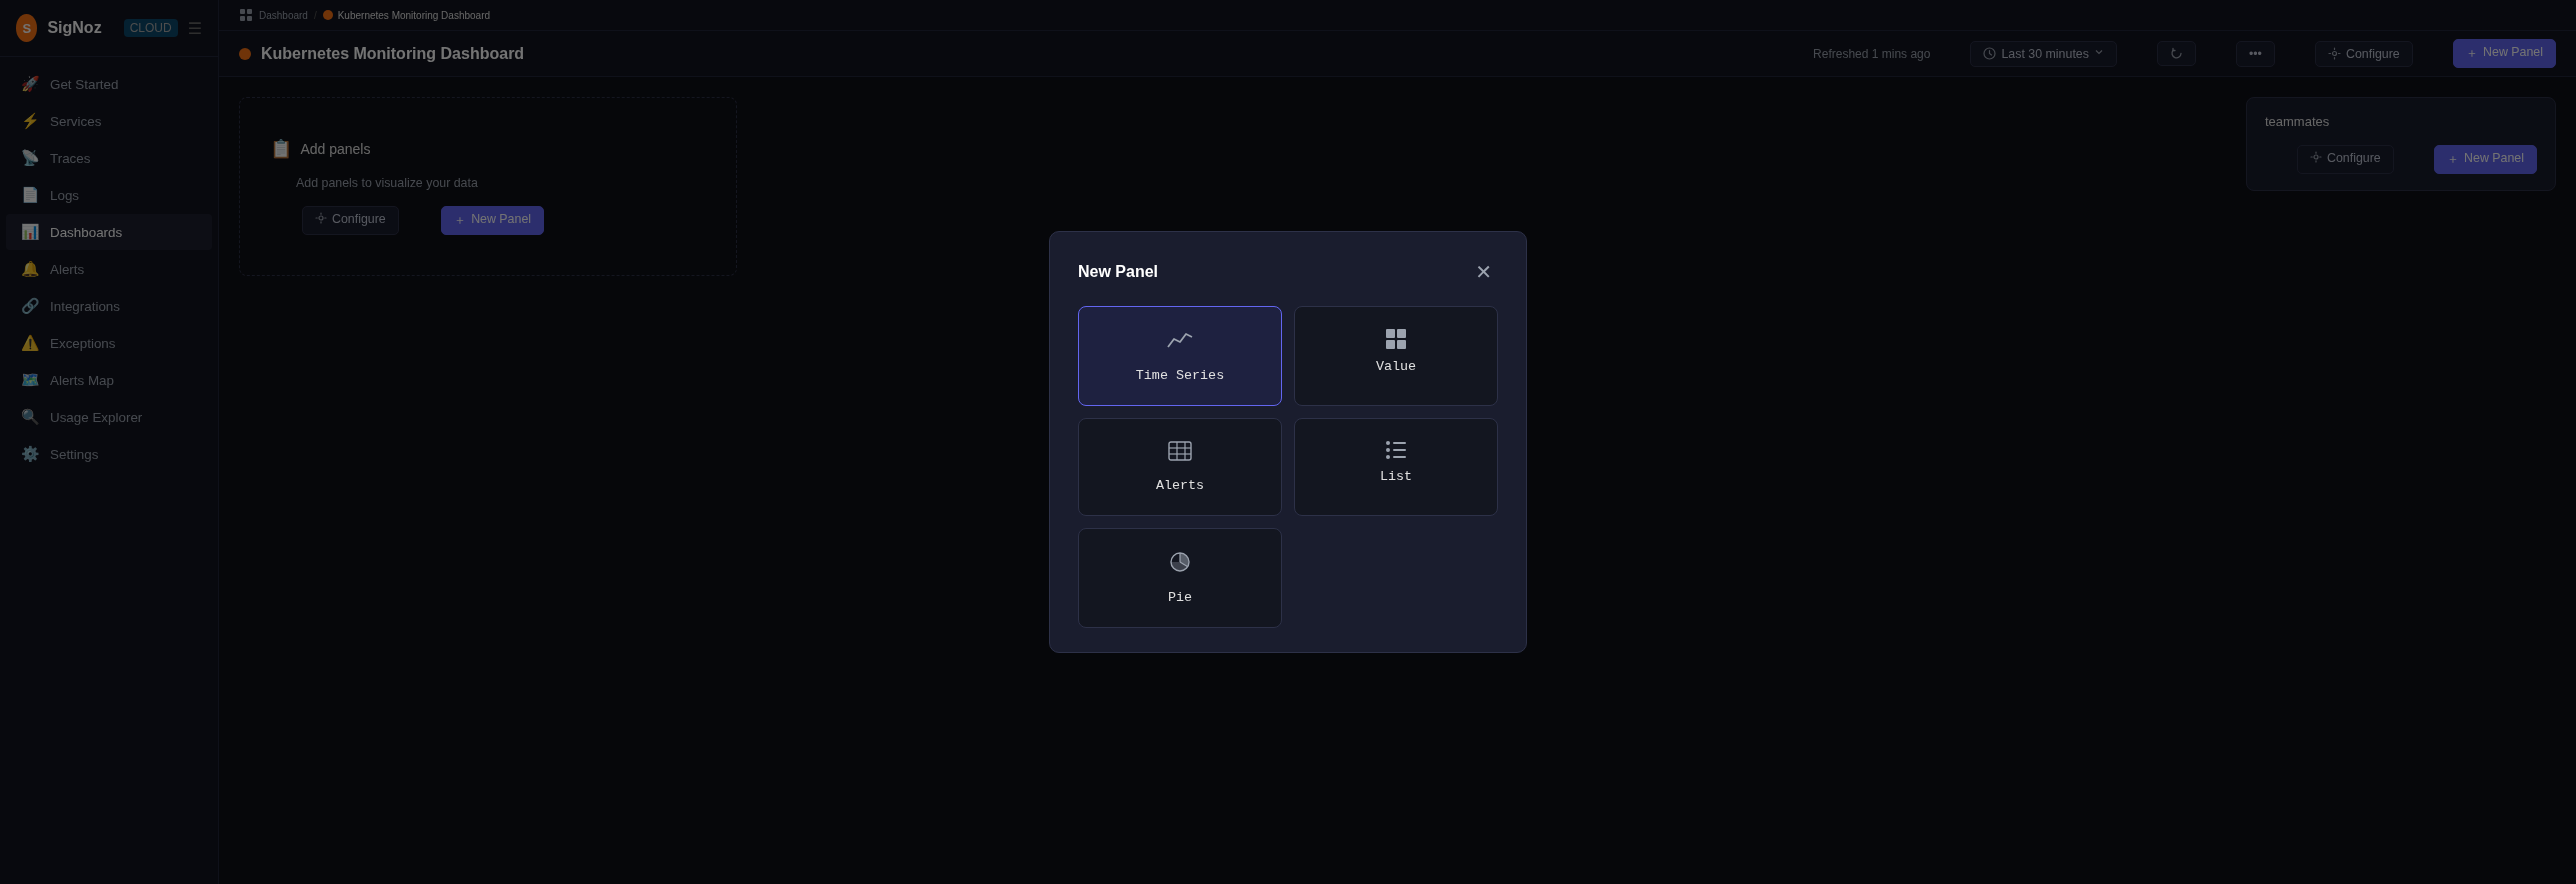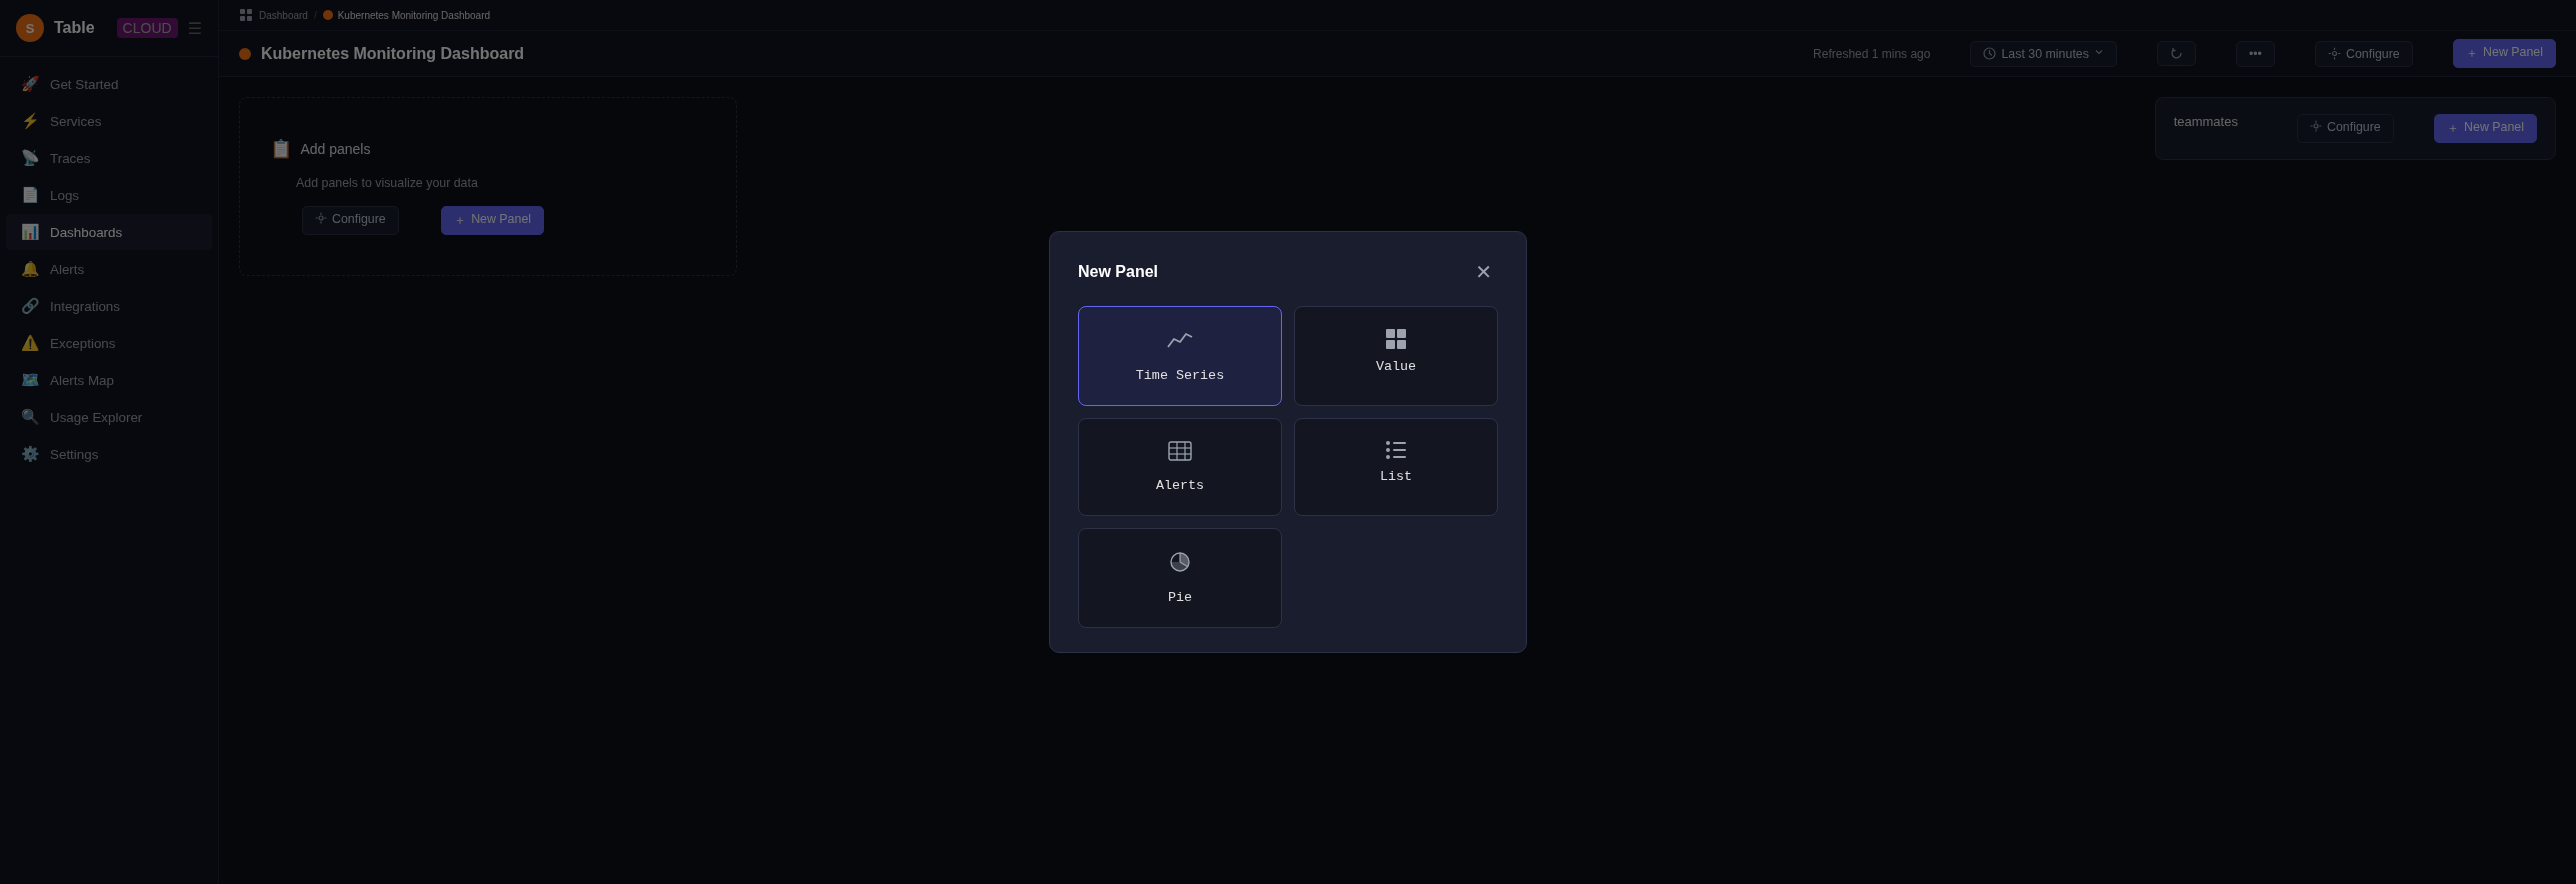--- a/index.html
+++ b/index.html
@@ -45,22 +45,22 @@
       color: white;
     }
 
     .logo-text {
       font-size: 16px;
       font-weight: 700;
       color: #fff;
     }
 
     .cloud-badge {
-      font-size: 14px;
-      background: #701a75;
+      font-size: 12px;
+      background: #0c4a6e;
       color: #aaa;
       padding: 2px 6px;
       border-radius: 4px;
       margin-left: 12px;
     }
 
     .sidebar-collapse {
       margin-left: auto;
       background: none;
       border: none;
@@ -353,21 +353,21 @@
 
     
     .pie-svg { width: 22px; height: 22px; }
   </style>
 </head>
 <body>
 
 <div class="sidebar">
   <div class="sidebar-logo">
     <div class="logo-circle">S</div>
-    <span class="logo-text">Table</span>
+    <span class="logo-text">SigNoz</span>
     <span class="cloud-badge">CLOUD</span>
     <button class="sidebar-collapse">☰</button>
   </div>
   <nav class="sidebar-nav">
 
     <div class="nav-item">
       <span class="nav-icon">🚀</span>
       <span>Get Started</span>
     </div>
     <div class="nav-item">
@@ -484,21 +484,21 @@
             </svg>
           <span>Configure</span>
         </button>
         <button class="btn btn-primary">
           <span>＋</span>
           <span>New Panel</span>
         </button>
       </div>
     </div>
 
-    <div style="position:absolute; right:20px; top:20px; background:#1a1d2e; border:1px solid #2d3148; border-radius:8px; padding:16px 18px; min-width:279px; font-size:12.4px; color:#9ca3af; display:flex; flex-direction:row; gap:27px;">
+    <div style="position:absolute; right:20px; top:20px; background:#1a1d2e; border:1px solid #2d3148; border-radius:8px; padding:16px 18px; min-width:279px; font-size:12.4px; color:#9ca3af; display:flex; flex-direction:column; gap:16px;">
       <div style="font-size:13px; color:#e0e0e0; font-weight:500;">teammates</div>
       <div style="display:flex; justify-content:flex-end; gap:8px;">
         <button class="btn">
           <svg width="12" height="12" viewBox="0 0 12 12" fill="none">
               <circle cx="6" cy="6" r="2" stroke="#9ca3af" stroke-width="1.2"></circle>
               <path d="M6 1v1.2M6 9.8V11M1 6h1.2M9.8 6H11" stroke="#9ca3af" stroke-width="1.2" stroke-linecap="round"></path>
             </svg>
           <span>Configure</span>
         </button>
         <button class="btn btn-primary">

